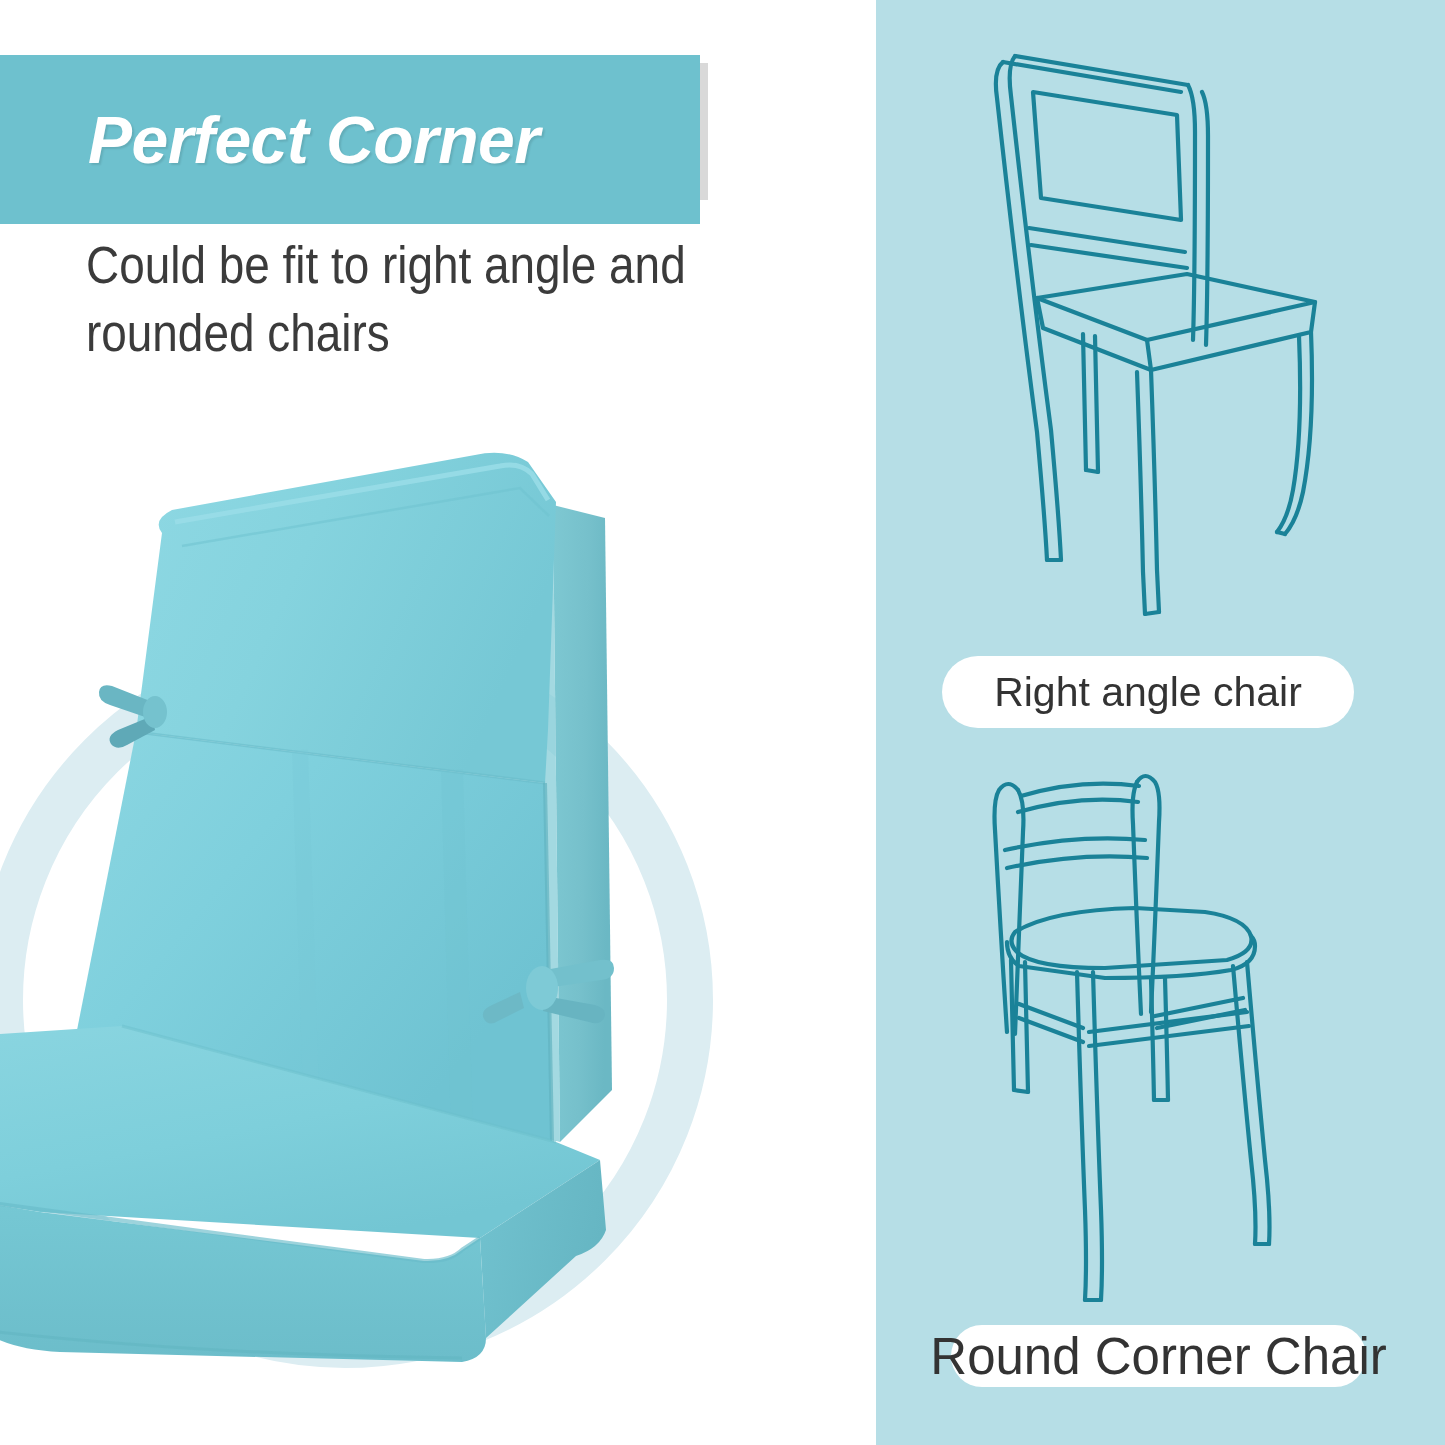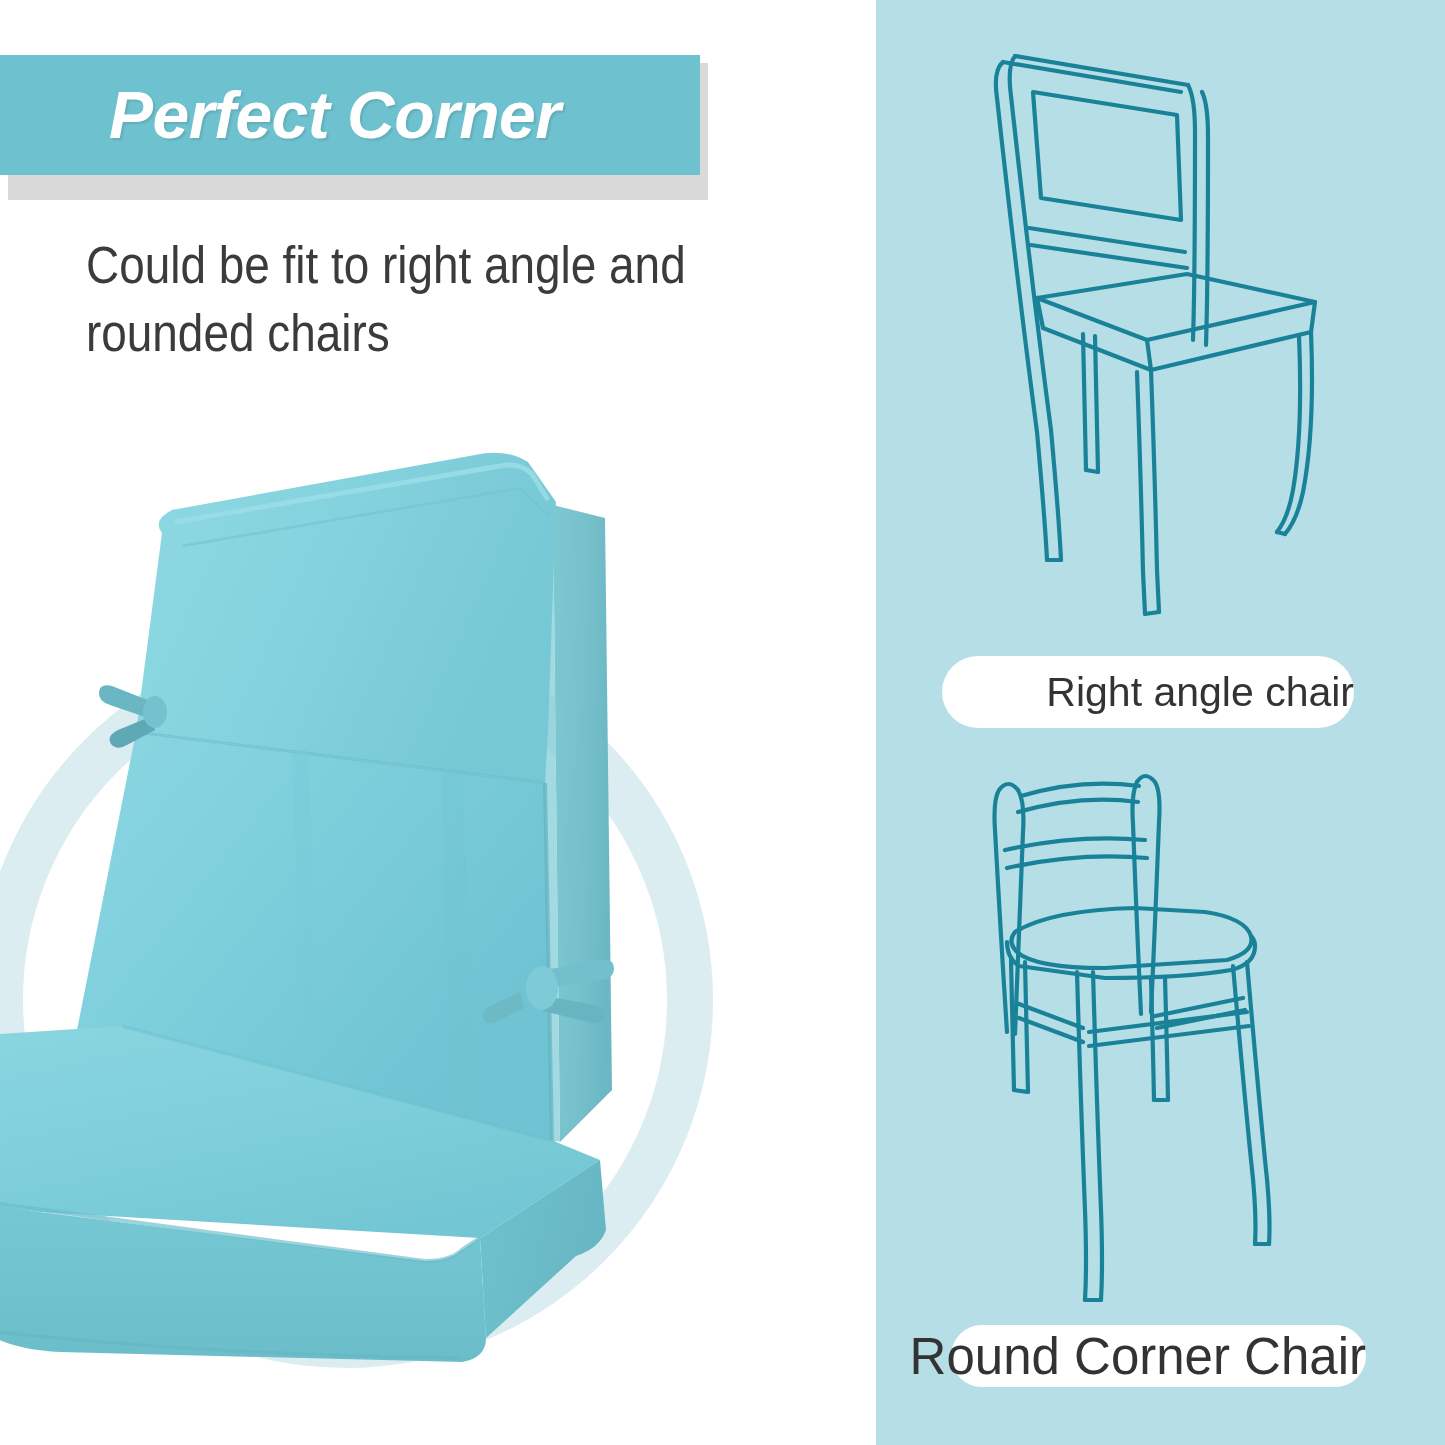--- a/index.html
+++ b/index.html
@@ -17,23 +17,23 @@
     position:absolute; left:876px; top:0; width:569px; height:1445px;
     background:#b6dee6;
   }
 
   
   .banner-shadow{
     position:absolute; left:8px; top:63px; width:700px; height:137px;
     background:#d9d9d9;
   }
   .banner{
-    position:absolute; left:0px; top:55px; width:700px; height:120px;
+    position:absolute; left:0px; top:55px; width:700px; height:169px;
     background:#6ec1ce;
-    display:flex; align-items:center;padding-left:21px;
+    display:flex; align-items:center;
   }
   .banner-title{
     color:#ffffff;
     font-size:66px;
     font-weight:bold;
     font-style:italic;
     letter-spacing:-0.5px;
     padding-left:88px;
     font-family:"Liberation Sans", sans-serif;
     text-shadow:2px 2px 2px rgba(0,0,0,0.10);
@@ -63,21 +63,21 @@
   .chair-fig{ position:absolute; }
   .chair-fig svg{ display:block; }
   .chair-right { left:955px; top:40px;  width:370px; height:580px; }
   .chair-round { left:955px; top:760px; width:380px; height:555px; }
 
   
   .pill{
     position:absolute;
     background:#ffffff;
     border-radius:60px;
-    display:flex; align-items:center; justify-content:flex-end;
+    display:flex; align-items:center; justify-content:center;
     color:#333333;
     font-family:"Liberation Sans", sans-serif;
     font-weight:400;
     white-space:nowrap;
   }
   .pill-right{ left:942px; top:656px;  width:412px; height:72px; font-size:41px; }
   .pill-round{ left:951px; top:1325px; width:415px; height:62px; font-size:51px; }
 </style>
 </head>
 <body>

